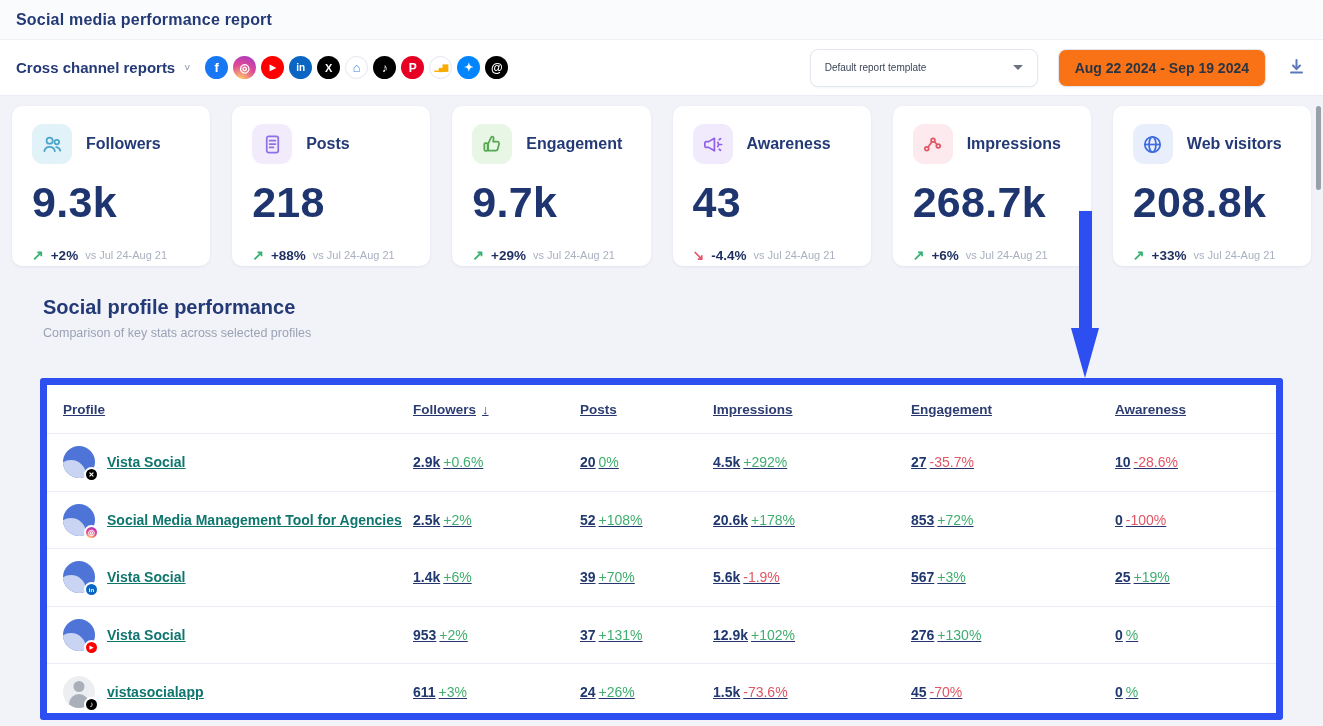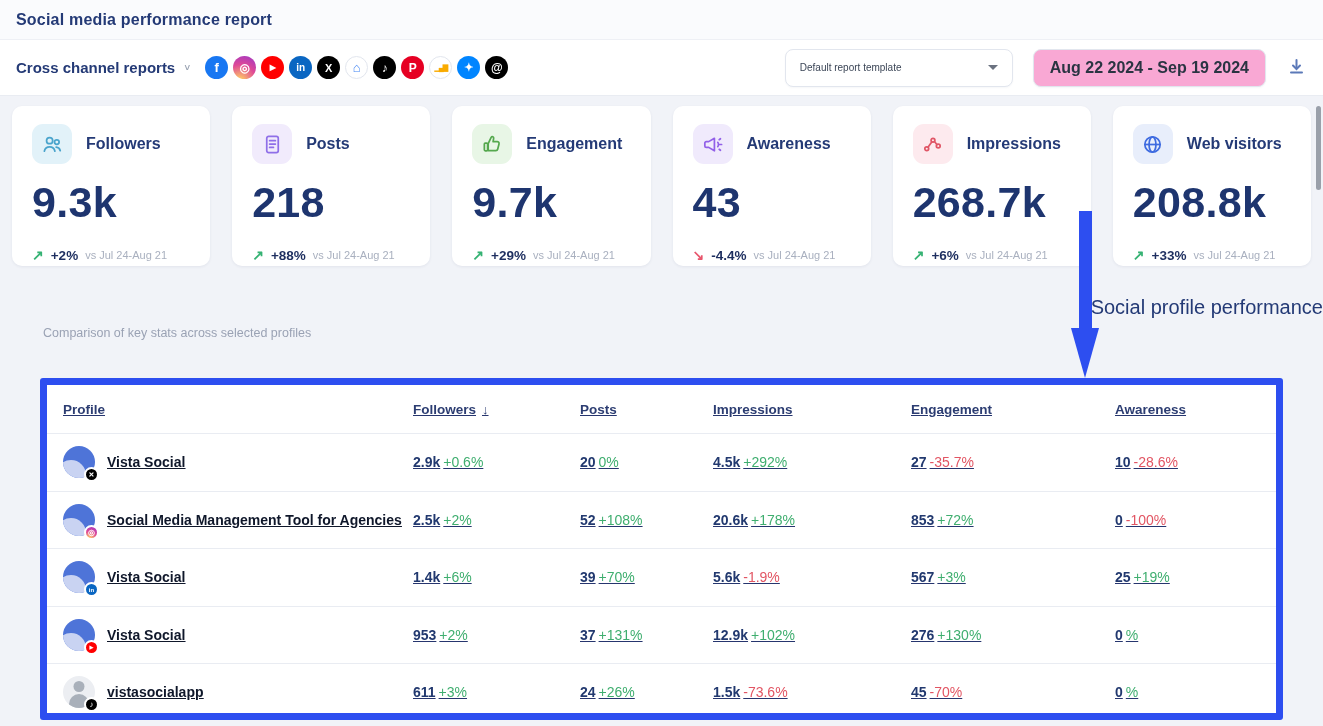--- a/index.html
+++ b/index.html
@@ -50,22 +50,22 @@
 
   .toolbar-right{ margin-left:auto; display:flex; align-items:center; gap:20px; }
   .select-box{
     width:228px; height:38px; border:1px solid #e2e6ee; border-radius:8px; background:#fff;
     display:flex; align-items:center; justify-content:space-between; padding:0 14px;
     box-shadow:0 1px 2px rgba(30,40,90,.04); cursor:pointer;
   }
   .select-box .val{ font-size:10px; color:#3c4657; }
   .tri{ width:0; height:0; border-left:5px solid transparent; border-right:5px solid transparent; border-top:5px solid #6b7280; }
   .date-box{
-    height:38px; border:1px solid #e2e6ee; border-radius:8px; background:#f9a8d4;
-    display:flex; align-items:center; padding:0 16px; font-size:16px; font-weight:600;
+    height:38px; border:1px solid #e2e6ee; border-radius:8px; background:#f97316;
+    display:flex; align-items:center; padding:0 16px; font-size:14px; font-weight:600;
     color:#2a3442; box-shadow:0 1px 2px rgba(30,40,90,.04); cursor:pointer;
   }
   .dl-btn{ background:none; border:none; cursor:pointer; display:flex; padding:2px; }
 
   
   .cards{ display:grid; grid-template-columns:repeat(6,1fr); gap:22px; padding:10px 12px 0; }
   .card{
     background:#fff; border-radius:10px; height:160px; padding:18px 20px;
     box-shadow:0 1px 3px rgba(30,40,90,.07);
   }
@@ -75,21 +75,21 @@
   .card-label{ font-size:16px; font-weight:700; color:#243a76; }
   .card-value{ font-size:43px; font-weight:600; color:#1e356f; margin-top:14px; letter-spacing:.3px; }
   .card-foot{ display:flex; align-items:center; gap:7px; margin-top:20px; }
   .trend{ font-size:14px; font-weight:700; }
   .trend.up{ color:#35b273; } .trend.down{ color:#e8566d; }
   .card-change{ font-size:13.5px; font-weight:700; color:#1d2e5f; }
   .card-compare{ font-size:11px; color:#a9b0bf; }
 
   
   .section-head{ padding:30px 0 0 43px; }
-  .section-title{ font-size:20px; font-weight:400; color:#243a76;text-align:right; }
+  .section-title{ font-size:20px; font-weight:700; color:#243a76; }
   .section-sub{ font-size:12.5px; color:#9aa2b4; margin-top:7px; }
 
   
   .table-wrap{
     position:absolute; left:40px; top:378px; width:1243px; height:342px;
     border:7px solid #2d4ef0; border-radius:3px; background:#fff; overflow:hidden;
   }
   .t-grid{ display:grid; grid-template-columns:366px 167px 133px 198px 204px auto; align-items:center;text-decoration:underline; }
   .t-header{ height:48px; }
   .t-header .th{ font-size:13.5px; font-weight:700; color:#2c3d72; display:flex; align-items:center; gap:6px; cursor:pointer; }
@@ -117,21 +117,21 @@
     position:absolute; right:-4px; bottom:-4px; width:15px; height:15px; border-radius:50%;
     border:2px solid #fff; display:flex; align-items:center; justify-content:center;
     color:#fff; font-weight:700;
   }
   .net-x{ background:#000; } .net-x::before{ content:"✕"; font-size:7px; }
   .net-instagram{ background:radial-gradient(circle at 30% 110%, #fdc468 10%, #df4996 55%, #9b36c9); }
   .net-instagram::before{ content:"◎"; font-size:8px; }
   .net-linkedin{ background:#0a66c2; } .net-linkedin::before{ content:"in"; font-size:6px; }
   .net-youtube{ background:#ff0000; } .net-youtube::before{ content:"▶"; font-size:5px; }
   .net-tiktok{ background:#000; } .net-tiktok::before{ content:"♪"; font-size:8px; }
-  .profile-link{ font-size:14px; font-weight:600; color:#0f172a; text-decoration:underline; cursor:pointer; }
+  .profile-link{ font-size:14px; font-weight:600; color:#0f766e; text-decoration:underline; cursor:pointer; }
   .metric{ font-size:14px; }
   .metric .val{ font-weight:700; color:#22396f; }
   .metric .delta{ font-weight:500; margin-left:3px; }
   .delta.pos{ color:#3fae6f; } .delta.neg{ color:#e25563; }
 
   
   .annot-arrow{ position:absolute; left:1071px; top:211px; width:28px; height:167px; pointer-events:none; }
   .annot-arrow .shaft{ position:absolute; left:7.5px; top:0; width:13px; height:118px; background:#2d4ef0; }
   .annot-arrow .head{
     position:absolute; left:0; top:117px; width:0; height:0;

